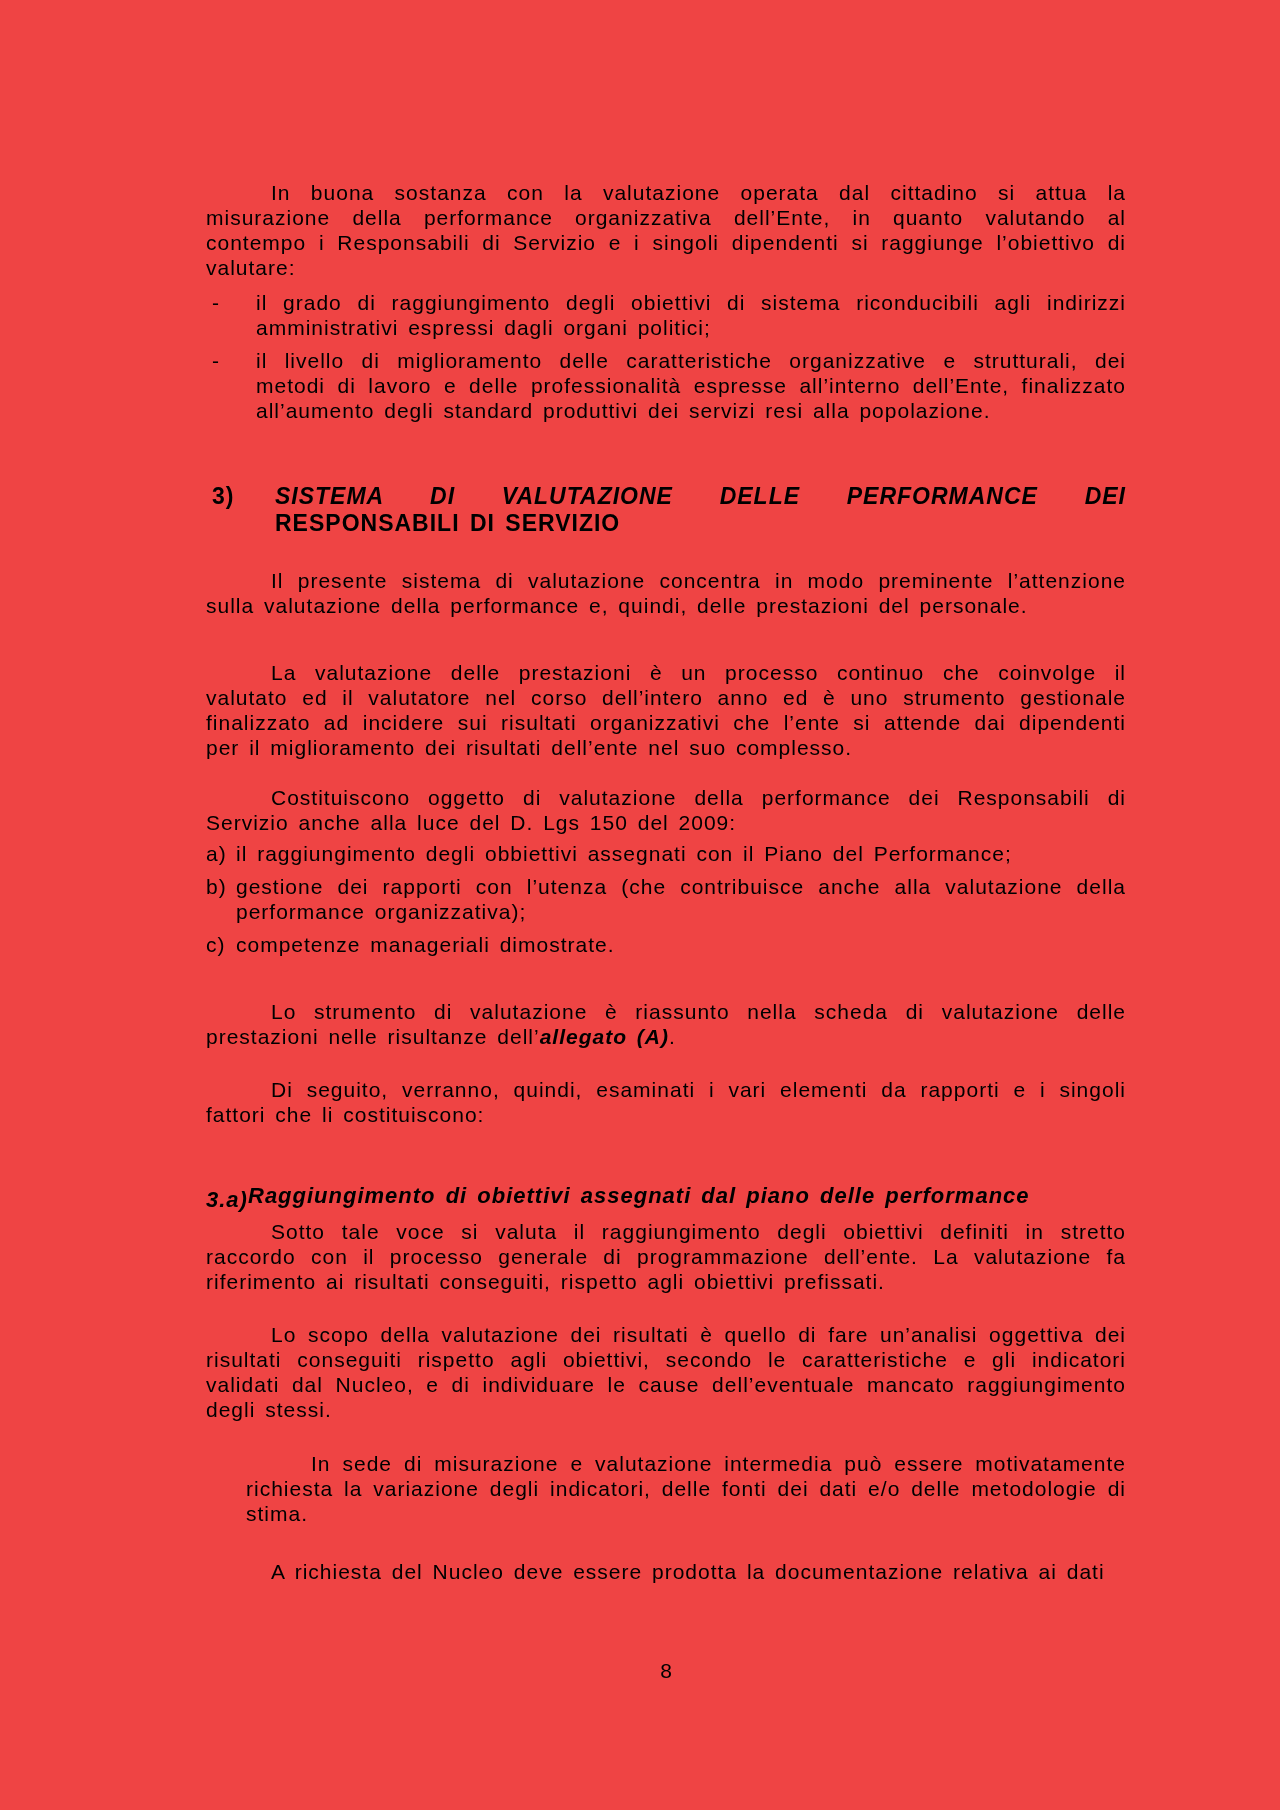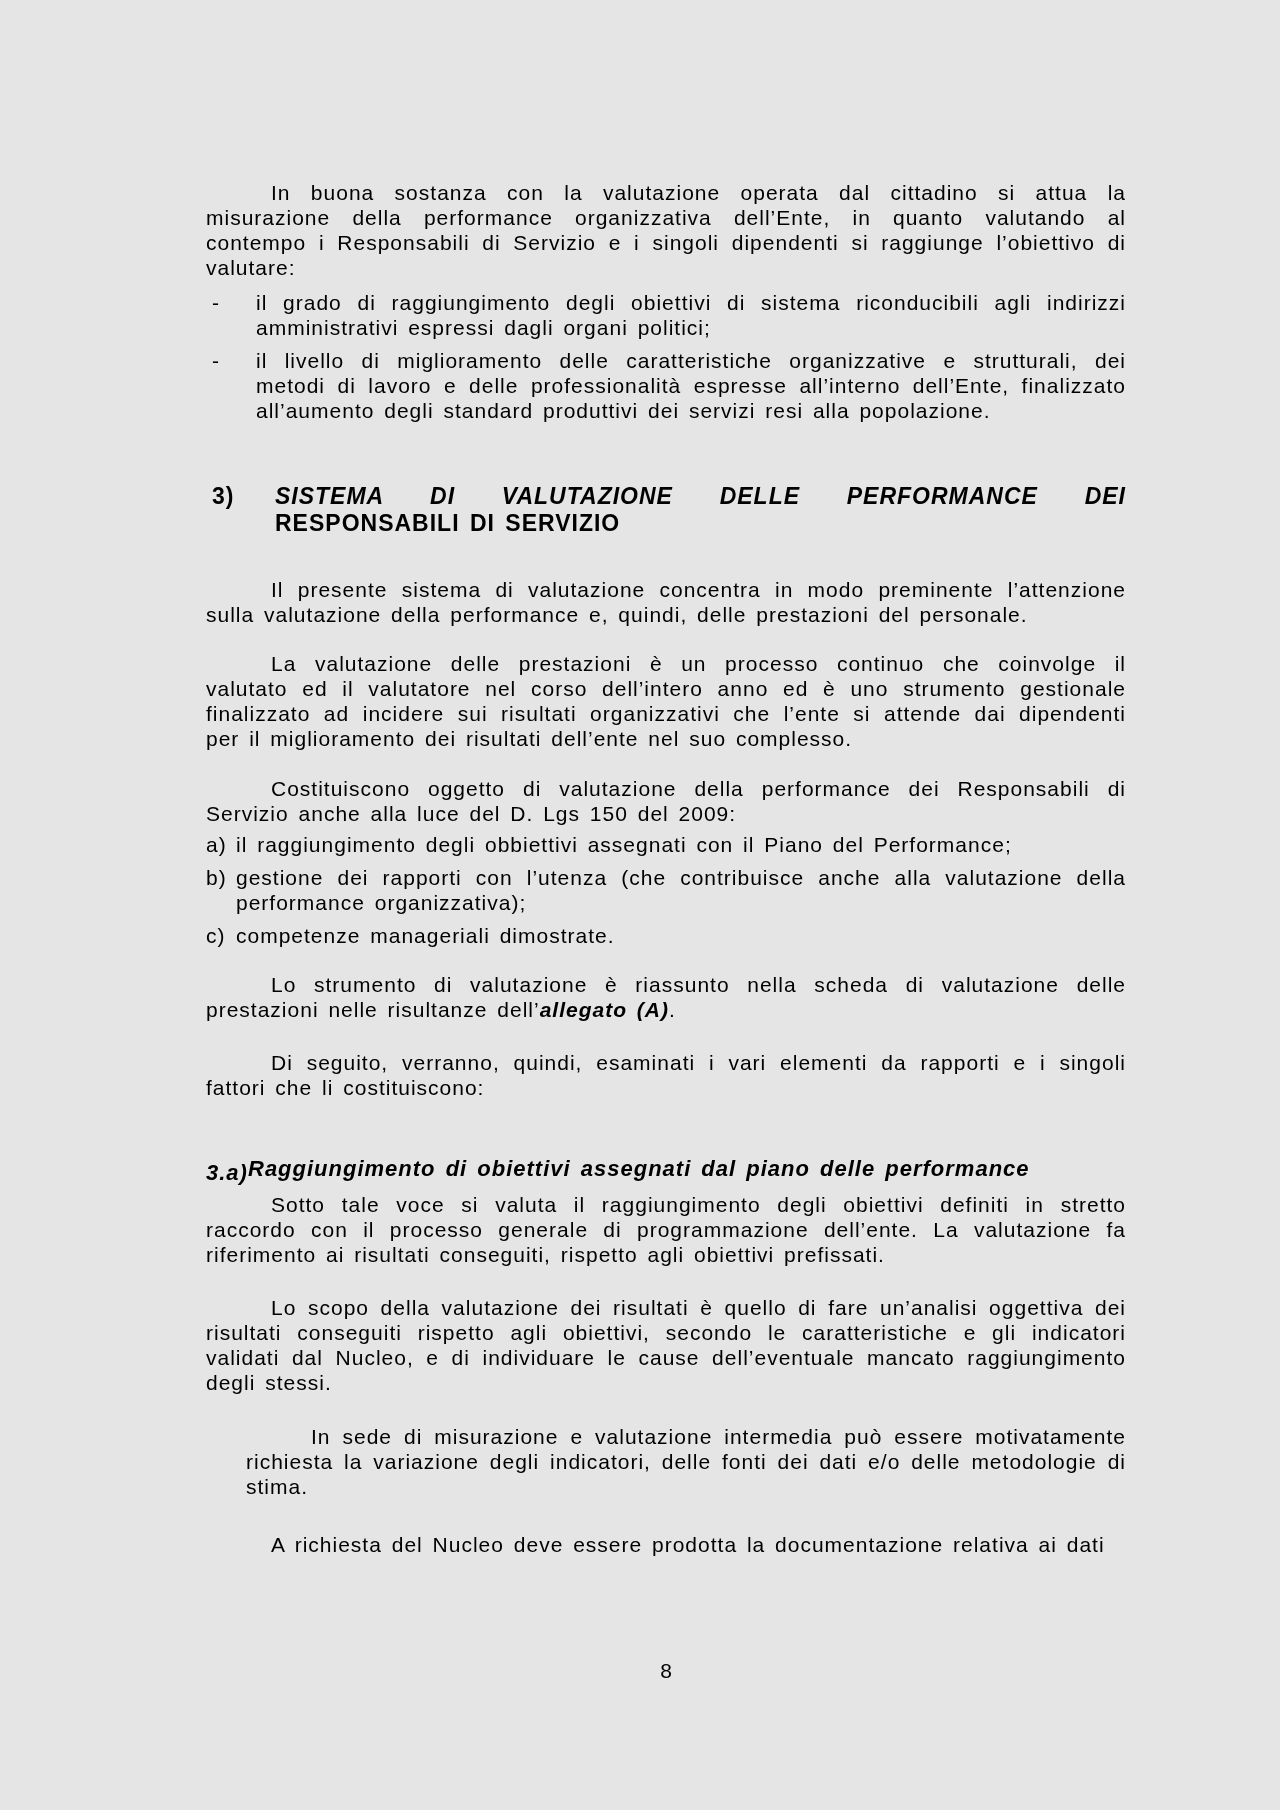--- a/index.html
+++ b/index.html
@@ -1,38 +1,38 @@
 <!DOCTYPE html>
 <html><head>
 <meta charset="utf-8">
 <style>
   html, body { margin: 0; padding: 0; background: #ffffff; }
   .page {
     position: relative;
     width: 1280px;
     height: 1810px;
-    background: #e5e5e5;
+    background: #ef4444;
     font-family: "Liberation Sans", sans-serif;
     color: #000000;
     overflow: hidden;
   }
   .content {
     position: absolute;
     left: 206px;
     top: 180px;
     width: 920px;
     font-size: 21px;
     line-height: 25px;
     letter-spacing: 1px;
     word-spacing: 3px;
     text-align: justify;
   }
   .para { text-indent: 65px; margin: 0; }
-  .mt31 { margin-top: 40px; }
-  .mt30 { margin-top: 24px; }
+  .mt31 { margin-top: 31px; }
+  .mt30 { margin-top: 42px; }
   .mt29 { margin-top: 29px; margin-left: 40px; }
   .mt28 { margin-top: 28px; }
   .mt26 { margin-top: 10px; }
   .mt25 { margin-top: 25px; }
   .mt33 { margin-top: 33px; }
 
   .dashes { margin-top: 10px; }
   .dash-item { position: relative; padding-left: 50px; }
   .dash-item + .dash-item { margin-top: 8px; }
   .dash-item .marker { position: absolute; left: 6px; top: 0; }

